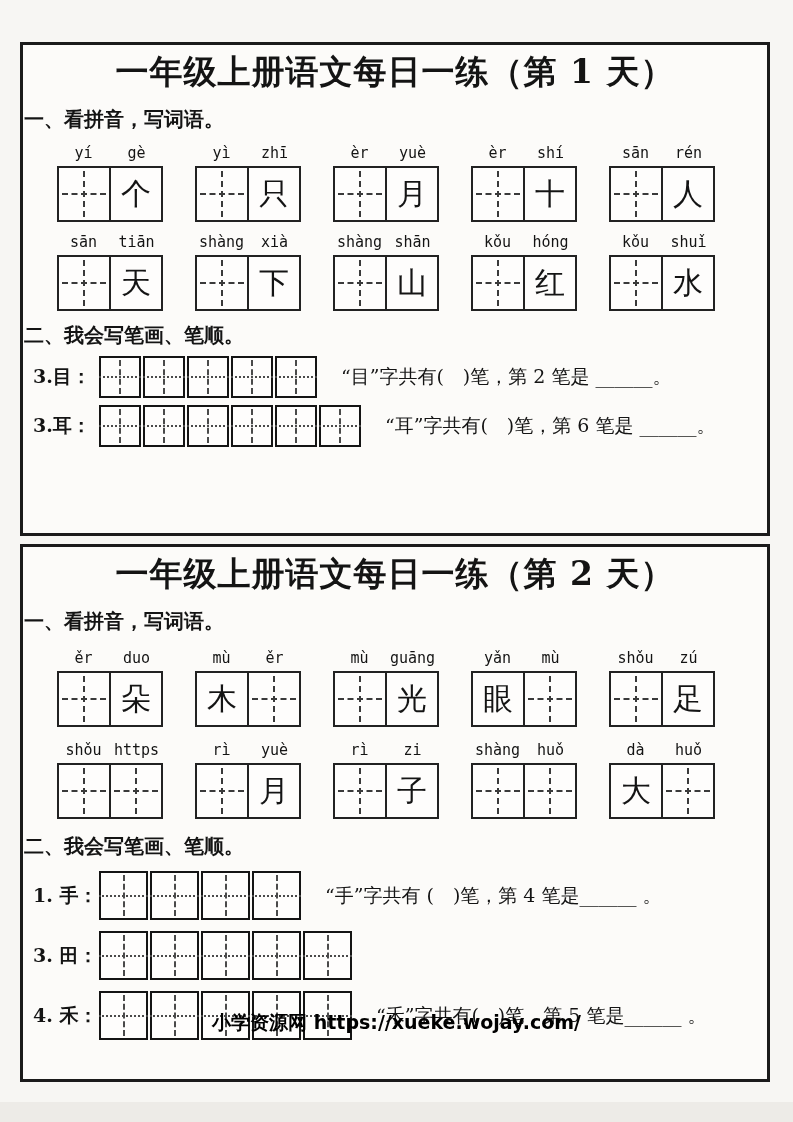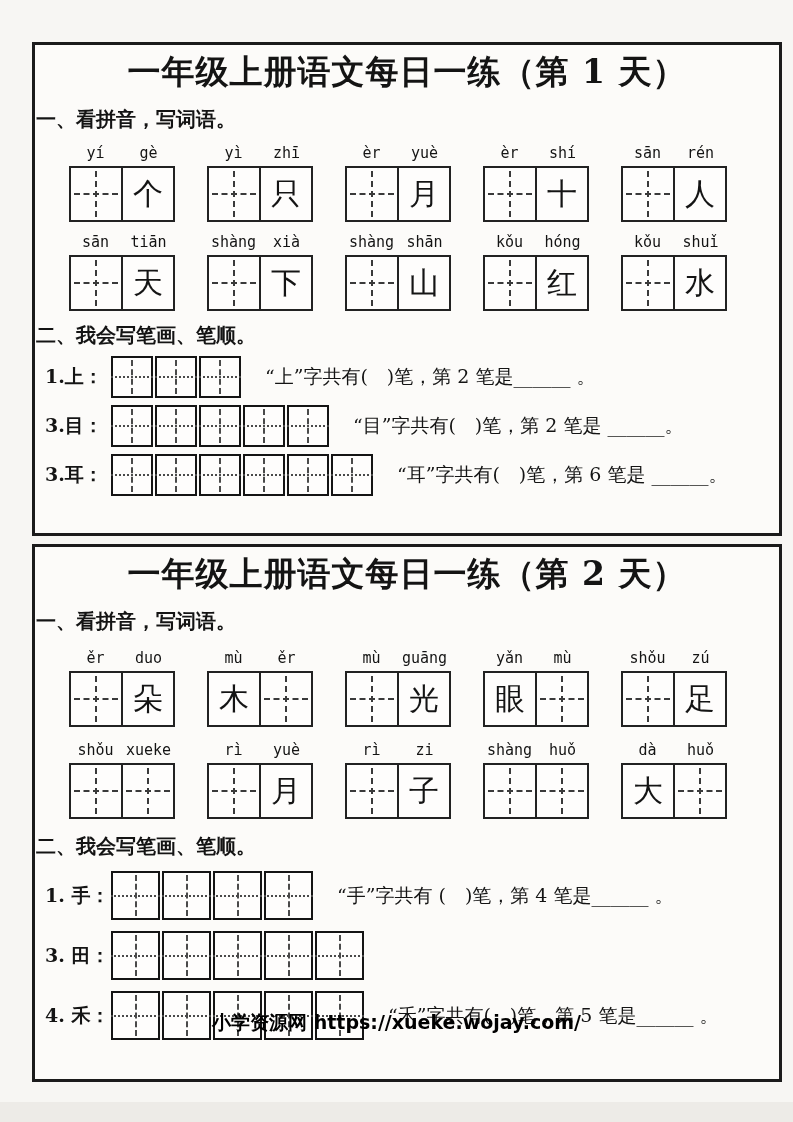--- a/index.html
+++ b/index.html
@@ -3,21 +3,21 @@
 <meta charset="utf-8">
 <style>
   html,body{margin:0;padding:0;}
   body{
     width:793px;height:1122px;position:relative;overflow:hidden;
     background:#f7f6f3;
     font-family:"DejaVu Serif","Liberation Serif",serif;
     color:#141414;
   }
   .panel{
-    position:absolute;left:32px;width:750px;box-sizing:border-box;
+    position:absolute;left:20px;width:750px;box-sizing:border-box;
     border:3px solid #1b1b1b;background:#fcfbf9;
   }
   #panel-day1{top:42px;height:494px;}
   #panel-day2{top:544px;height:538px;}
 
   .title{
     text-align:center;font-size:33px;font-weight:600;
     margin:5px 0 0 0;letter-spacing:1px;white-space:nowrap;
   }
   .seclab{font-size:20px;font-weight:700;margin:11px 0 0 1px;}
@@ -164,29 +164,20 @@
       <div class="wbox">
           <div class="wc"></div>
           <div class="wc">水</div>
         </div>
     </div>
   </div>
 
   <div class="seclab second">二、我会写笔画、笔顺。</div>
 
   <div class="sl">
-    <span class="sll">1.上：</span>
-    <div class="cells">
-        <div class="sc"></div>
-        <div class="sc"></div>
-        <div class="sc"></div>
-      </div>
-    <span class="q">“上”字共有(　)笔，第 2 笔是______ 。</span>
-  </div>
-  <div class="sl">
     <span class="sll">3.目：</span>
     <div class="cells">
         <div class="sc"></div>
         <div class="sc"></div>
         <div class="sc"></div>
         <div class="sc"></div>
         <div class="sc"></div>
       </div>
     <span class="q">“目”字共有(　)笔，第 2 笔是 ______。</span>
   </div>
@@ -258,21 +249,21 @@
           <div class="wc"></div>
           <div class="wc">足</div>
         </div>
     </div>
   </div>
 
   <div class="wrow">
     <div class="wg">
       <div class="py">
           <span>shǒu</span>
-          <span>xueke</span>
+          <span>https</span>
         </div>
       <div class="wbox">
           <div class="wc"></div>
           <div class="wc"></div>
         </div>
     </div>
     <div class="wg">
       <div class="py">
           <span>rì</span>
           <span>yuè</span>

